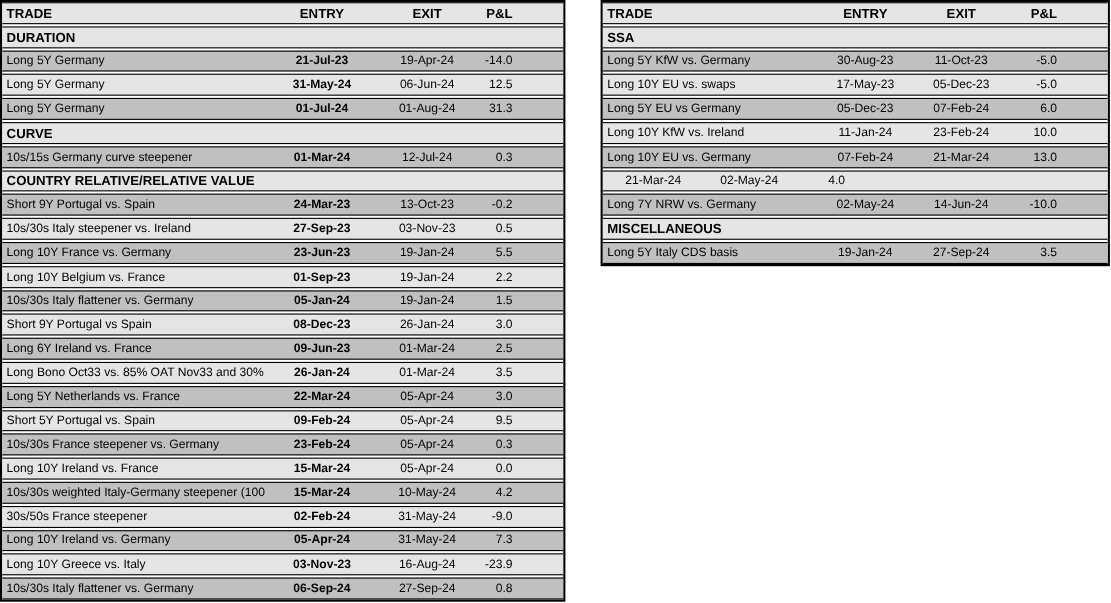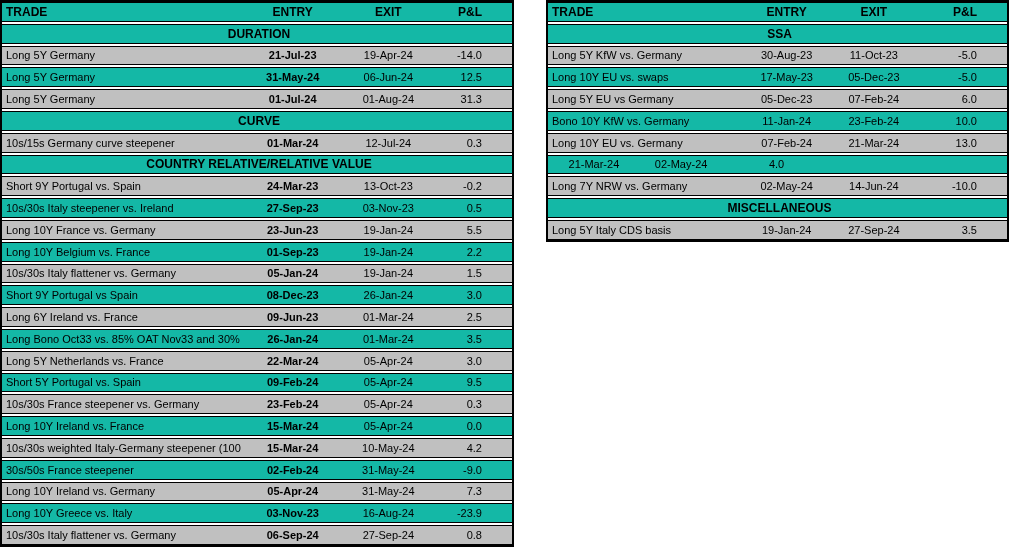--- a/index.html
+++ b/index.html
@@ -22,48 +22,48 @@
   .tbl-left  { left: 0;     width: 514px; }
   .tbl-right { left: 546px; width: 463px; }
   .row {
     display: flex;
     align-items: center;
     box-sizing: border-box;
     height: 19.8px;
     border-top: 1.5px solid #000000;
     border-bottom: 1.5px solid #000000;
     margin-bottom: 2px;
-    background: #14b8a6;
+    background: #e5e5e5;
     overflow: hidden;
   }
   .row:last-child { margin-bottom: 0; }
   .row.shaded { background: #c0c0c0; }
   .cell {
     box-sizing: border-box;
     overflow: hidden;
     white-space: nowrap;
     font-size: 11px;
     line-height: 16px;
   }
   .c-trade { padding-left: 4px; text-align: left; }
   .c-entry, .c-exit { text-align: center; }
-  .c-pnl { text-align: right; padding-right: 30px; }
+  .c-pnl { text-align: right; padding-right: 46px; }
   .tbl-left  .c-trade { width: 47%; }
   .tbl-left  .c-entry { width: 20%; font-weight: bold; }
   .tbl-left  .c-exit  { width: 17.5%; }
   .tbl-left  .c-pnl   { width: 15.5%; }
   .tbl-right .c-trade { width: 42%; }
   .tbl-right .c-entry { width: 20%; }
   .tbl-right .c-exit  { width: 18%; }
   .tbl-right .c-pnl   { width: 20%; }
   .header-row .cell, .section-row .cell {
     font-weight: bold;
     font-size: 12px;
   }
-  .section-row .c-section { width: 100%; padding-left: 4px; text-align: center; }
+  .section-row .c-section { width: 100%; padding-left: 4px; text-align: left; }
 </style>
 </head>
 <body>
 
 <div class="canvas">
   <section class="tbl tbl-left">
       <div class="row header-row">
         <div class="cell c-trade">TRADE</div>
         <div class="cell c-entry">ENTRY</div>
         <div class="cell c-exit">EXIT</div>
@@ -227,21 +227,21 @@
         <div class="cell c-exit">05-Dec-23</div>
         <div class="cell c-pnl">-5.0</div>
       </div>
       <div class="row data-row shaded">
         <div class="cell c-trade">Long 5Y EU vs Germany</div>
         <div class="cell c-entry">05-Dec-23</div>
         <div class="cell c-exit">07-Feb-24</div>
         <div class="cell c-pnl">6.0</div>
       </div>
       <div class="row data-row">
-        <div class="cell c-trade">Bono 10Y KfW vs. Germany</div>
+        <div class="cell c-trade">Long 10Y KfW vs. Ireland</div>
         <div class="cell c-entry">11-Jan-24</div>
         <div class="cell c-exit">23-Feb-24</div>
         <div class="cell c-pnl">10.0</div>
       </div>
       <div class="row data-row shaded">
         <div class="cell c-trade">Long 10Y EU vs. Germany</div>
         <div class="cell c-entry">07-Feb-24</div>
         <div class="cell c-exit">21-Mar-24</div>
         <div class="cell c-pnl">13.0</div>
       </div>

